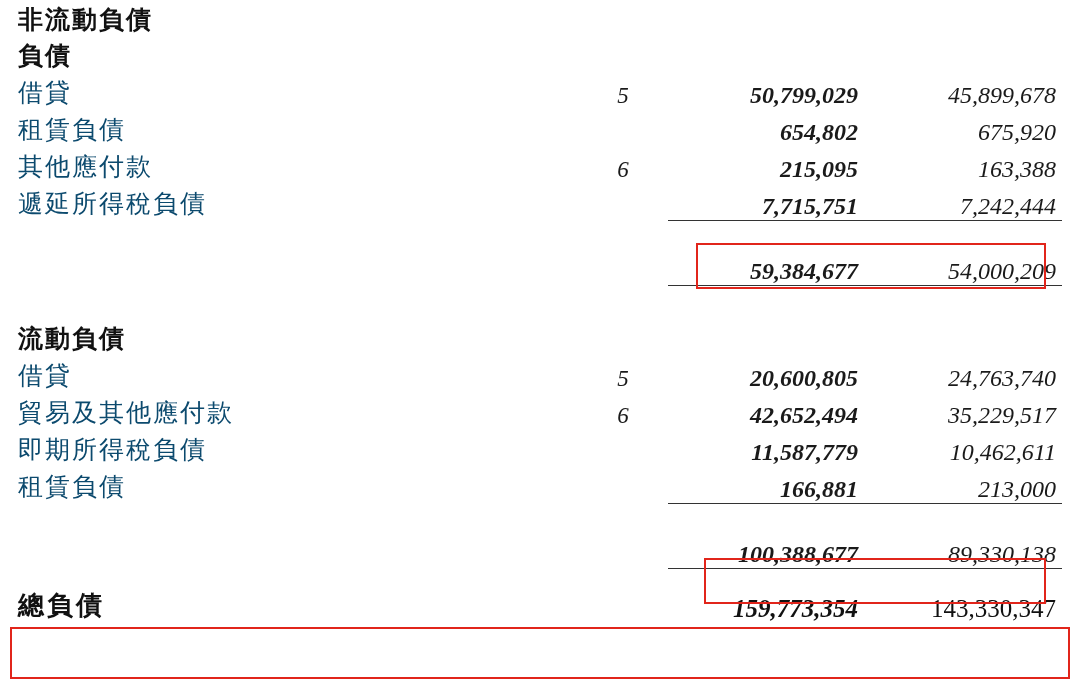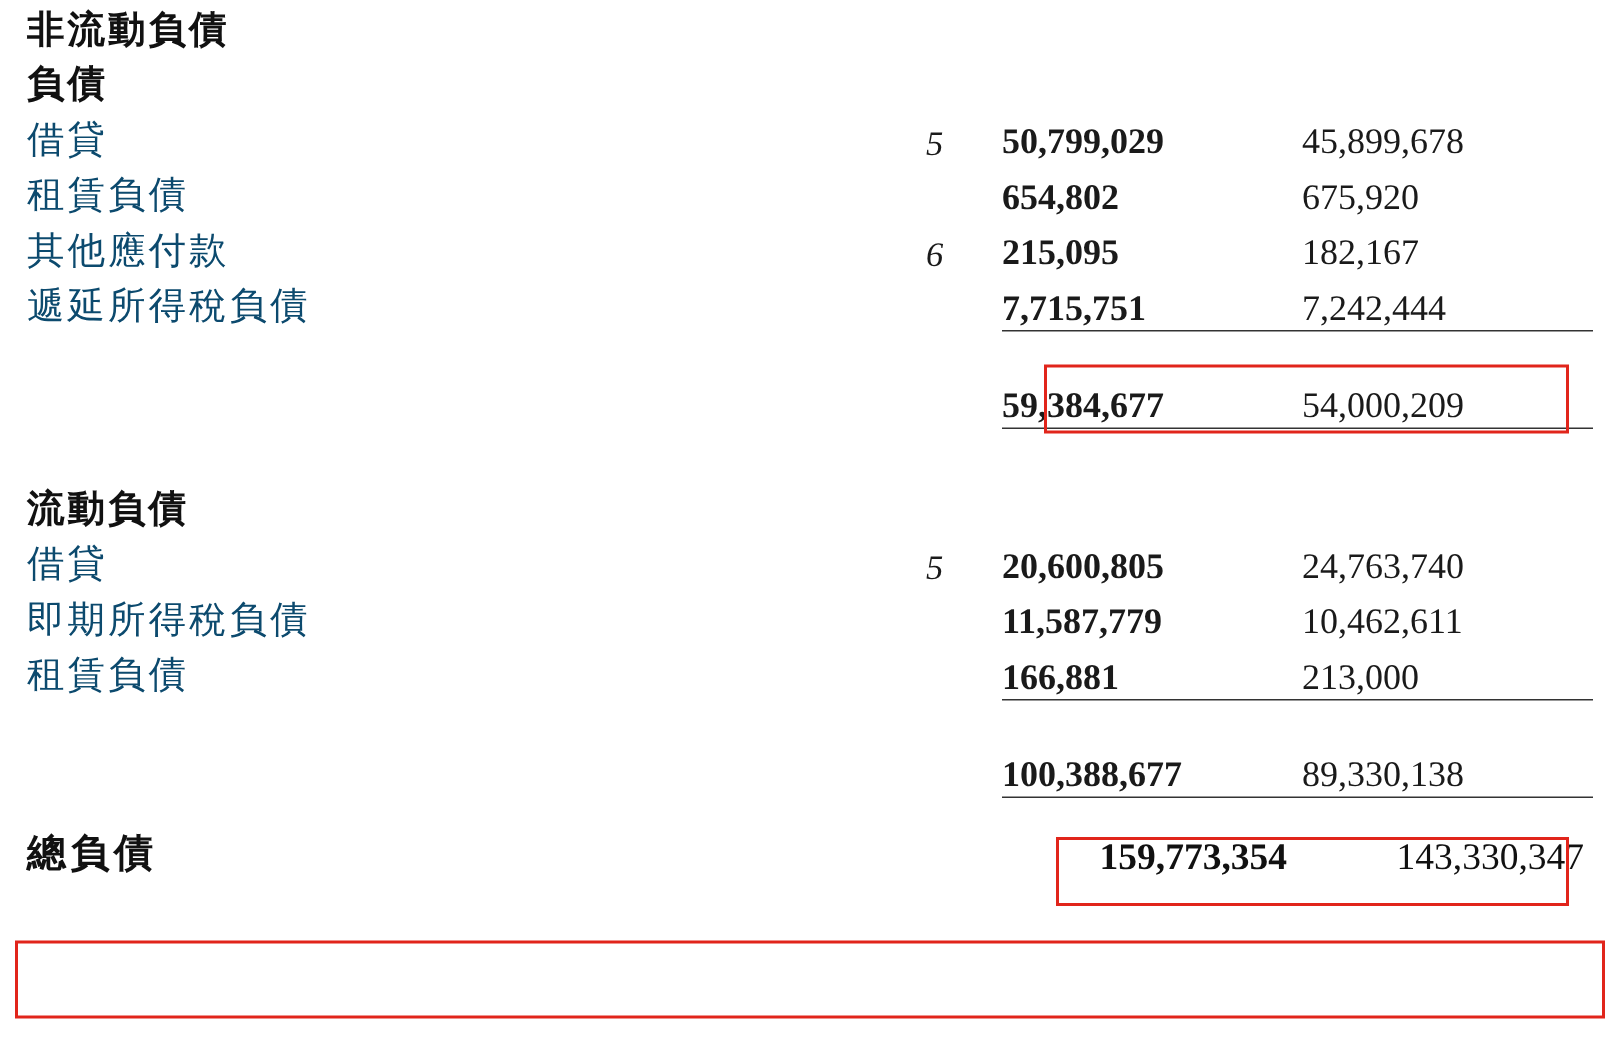--- a/index.html
+++ b/index.html
@@ -54,22 +54,24 @@
     padding-left: 2px;
   }
   .note {
     font-size: 23px;
     font-style: italic;
     text-align: center;
     color: #1a1a1a;
   }
   .num {
     font-size: 24px;
+    text-align: right;
     padding-right: 8px;
     color: #1a1a1a;
+    font-style: italic;
   }
   .num.cur {
     font-weight: bold;
     padding-right: 10px;
   }
   .num.pre {
     padding-right: 6px;
   }
   .underline-cur {
     border-bottom: 1.6px solid #333;
@@ -110,21 +112,21 @@
   .total-label {
     font-size: 26px;
     font-weight: bold;
     letter-spacing: 3px;
     padding-left: 10px;
   }
   .total-num {
     font-size: 25px;
     text-align: right;
   }
-  .total-num.cur { font-weight: bold; padding-right: 10px; }
+  .total-num.cur { font-weight: bold; padding-right: 10px; font-style: italic; }
   .total-num.pre { padding-right: 6px; }
 </style>
 </head>
 <body>
 
 <div class="sheet">
 
   <table class="fin">
     <colgroup>
       <col class="c-label">
@@ -157,21 +159,21 @@
       <tr class="row tall">
         <td class="label">租賃負債</td>
         <td class="note"></td>
         <td class="num cur">654,802</td>
         <td class="num pre">675,920</td>
       </tr>
       <tr class="row tall">
         <td class="label">其他應付款</td>
         <td class="note">6</td>
         <td class="num cur">215,095</td>
-        <td class="num pre">182,167</td>
+        <td class="num pre">163,388</td>
       </tr>
       <tr class="row tall">
         <td class="label">遞延所得稅負債</td>
         <td class="note"></td>
         <td class="num cur underline-cur">7,715,751</td>
         <td class="num pre underline-pre">7,242,444</td>
       </tr>
 
       <tr class="spacer-md">
           <td colspan="4"></td>
@@ -195,20 +197,26 @@
         <td></td>
       </tr>
 
       <tr class="row tall">
         <td class="label">借貸</td>
         <td class="note">5</td>
         <td class="num cur">20,600,805</td>
         <td class="num pre">24,763,740</td>
       </tr>
       <tr class="row tall">
+        <td class="label">貿易及其他應付款</td>
+        <td class="note">6</td>
+        <td class="num cur">42,652,494</td>
+        <td class="num pre">35,229,517</td>
+      </tr>
+      <tr class="row tall">
         <td class="label">即期所得稅負債</td>
         <td class="note"></td>
         <td class="num cur">11,587,779</td>
         <td class="num pre">10,462,611</td>
       </tr>
       <tr class="row tall">
         <td class="label">租賃負債</td>
         <td class="note"></td>
         <td class="num cur underline-cur">166,881</td>
         <td class="num pre underline-pre">213,000</td>

